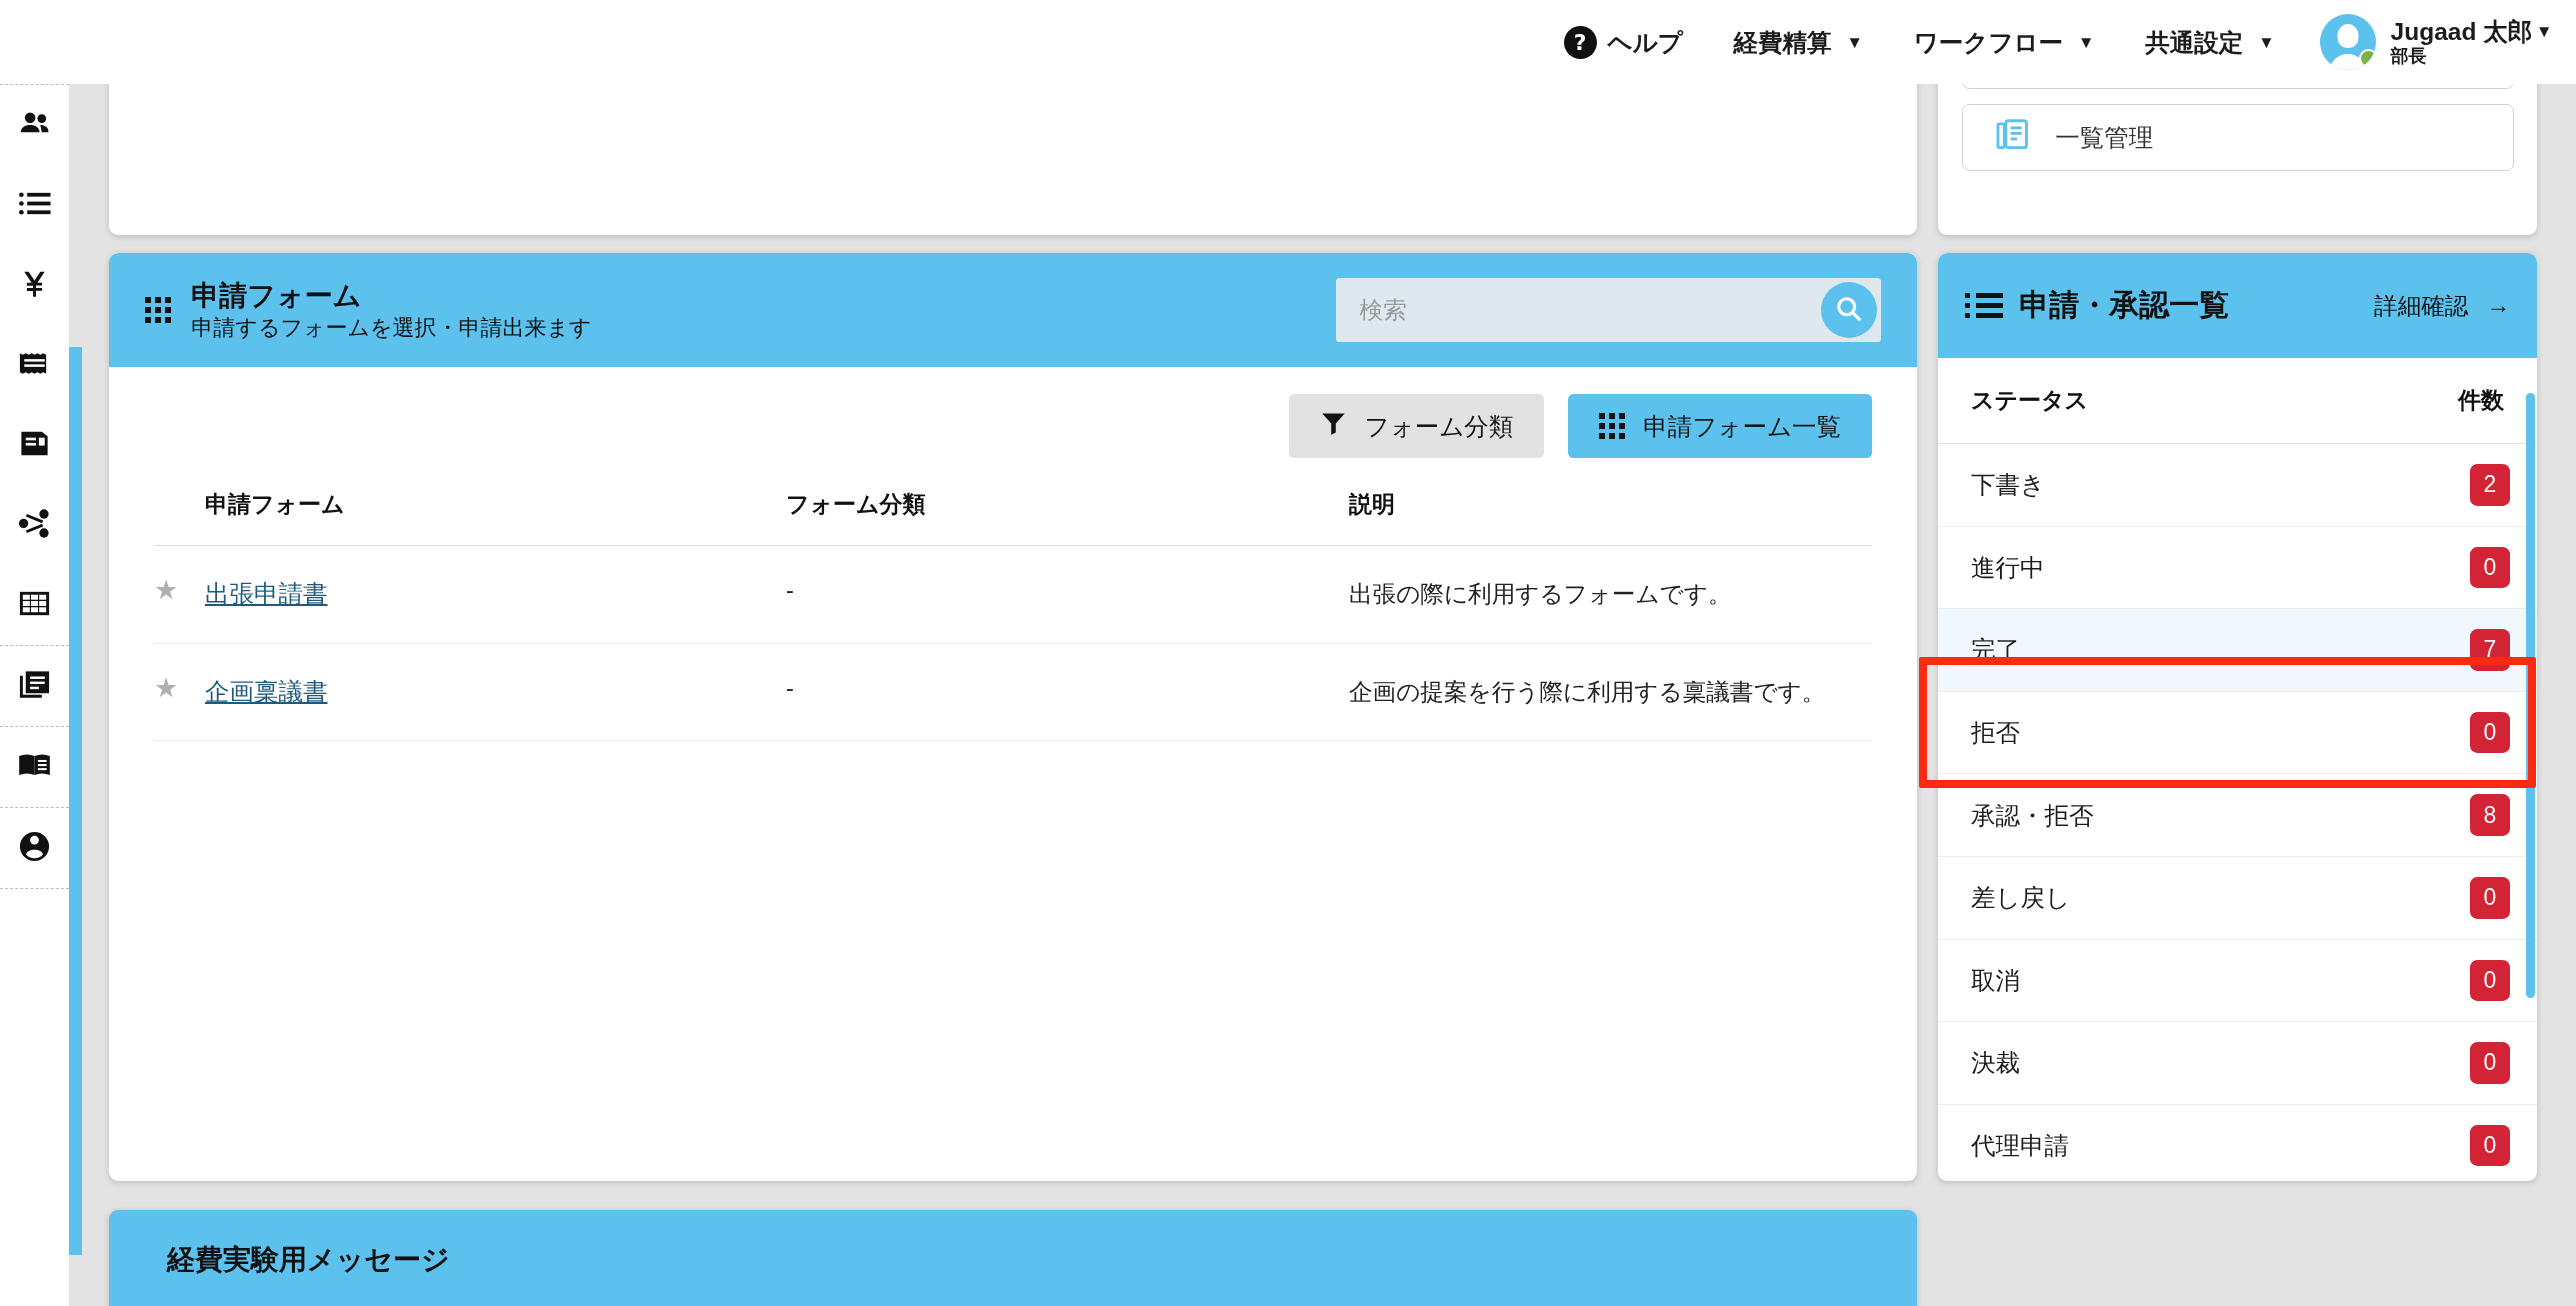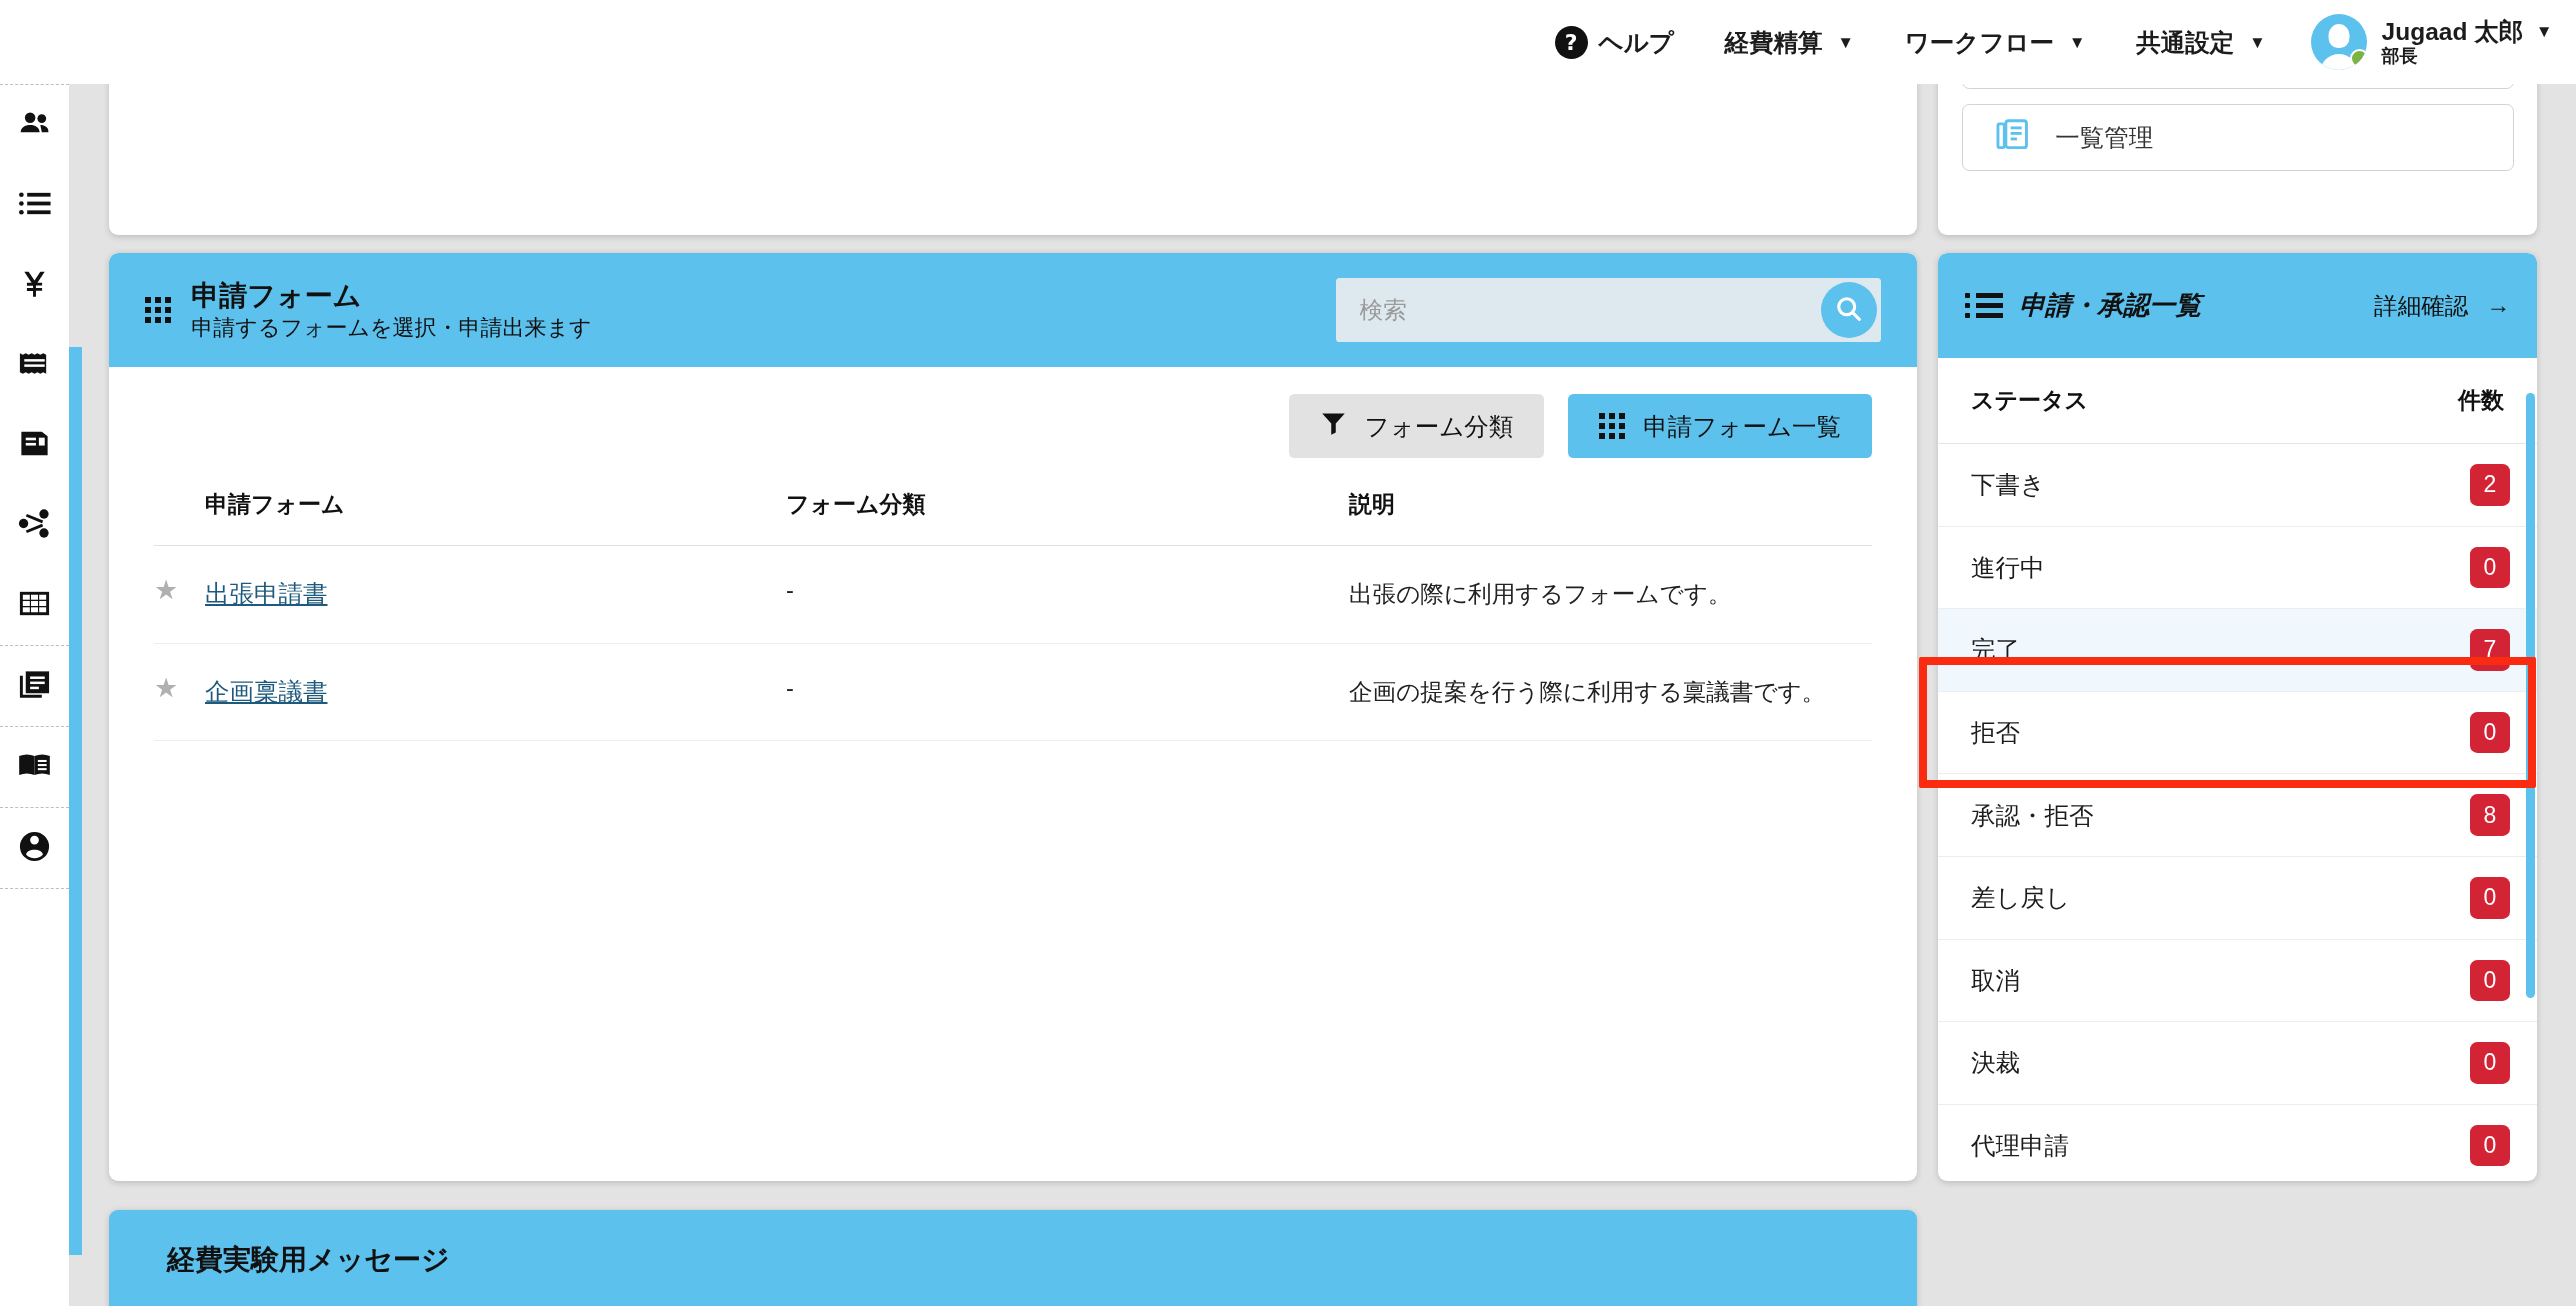--- a/index.html
+++ b/index.html
@@ -54,21 +54,21 @@
   }
   .avatar .body {
     position: absolute; left: 50%; bottom: -14.5px; transform: translateX(-50%);
     width: 38px; height: 31px; border-radius: 19px 19px 0 0; background: #fff;
   }
   .avatar-dot {
     position: absolute; right: -1.8px; bottom: 1.8px; width: 19px; height: 19px;
     border-radius: 50%; background: #7cb342; border: 2.7px solid #fff;
   }
   .user-names { display: flex; flex-direction: column; line-height: 1.15; }
-  .user-name { font-size: 24.5px; font-weight: 700; color: #1c1c1c; display: flex; align-items: center; gap: 9px; }
+  .user-name { font-size: 24.5px; font-weight: 700; color: #1c1c1c; display: flex; align-items: center; }
   .user-role { font-size: 18px; font-weight: 700; color: #1c1c1c; }
 
   
   .rail {
     position: absolute; left: 0; top: 84px; width: 69px; height: 1223px;
     background: #fff; z-index: 30;
   }
   .rail-group { border-bottom: 0.9px dashed #bdbdbd; }
   .rail-group:first-child { border-top: 0.9px dashed #bdbdbd; }
   .rail-item {
@@ -178,21 +178,21 @@
   
   .card-status { left: 1869px; top: 169px; width: 599px; height: 928px; overflow: hidden; }
   .status-head {
     height: 105px; background: #5cc1ec; border-radius: 9px 9px 0 0;
     display: flex; align-items: center; padding: 0 27px; gap: 16.3px;
   }
   .list-icon { display: flex; flex-direction: column; gap: 5.4px; }
   .list-icon i { display: flex; align-items: center; gap: 6.4px; }
   .list-icon i b { width: 4.5px; height: 4.5px; background: #111; display: block; border-radius: 0.9px; }
   .list-icon i u { width: 27px; height: 4.5px; background: #111; display: block; text-decoration: none; }
-  .status-title { font-size: 26px; font-weight: 700; color: #111; font-style: italic; }
+  .status-title { font-size: 30px; font-weight: 700; color: #111; }
   .status-more { margin-left: auto; font-size: 23.6px; color: #111; cursor: pointer; display: flex; align-items: center; gap: 18px; }
 
   .status-table { width: 100%; border-collapse: collapse; }
   .status-table th {
     font-size: 23px; font-weight: 700; color: #111; text-align: left;
     padding: 27px 33px; border-bottom: 1.8px solid #e5e5e5;
   }
   .status-table th.num { text-align: right; }
   .status-table td {
     font-size: 24.5px; color: #1c1c1c; padding: 20px 33px;

